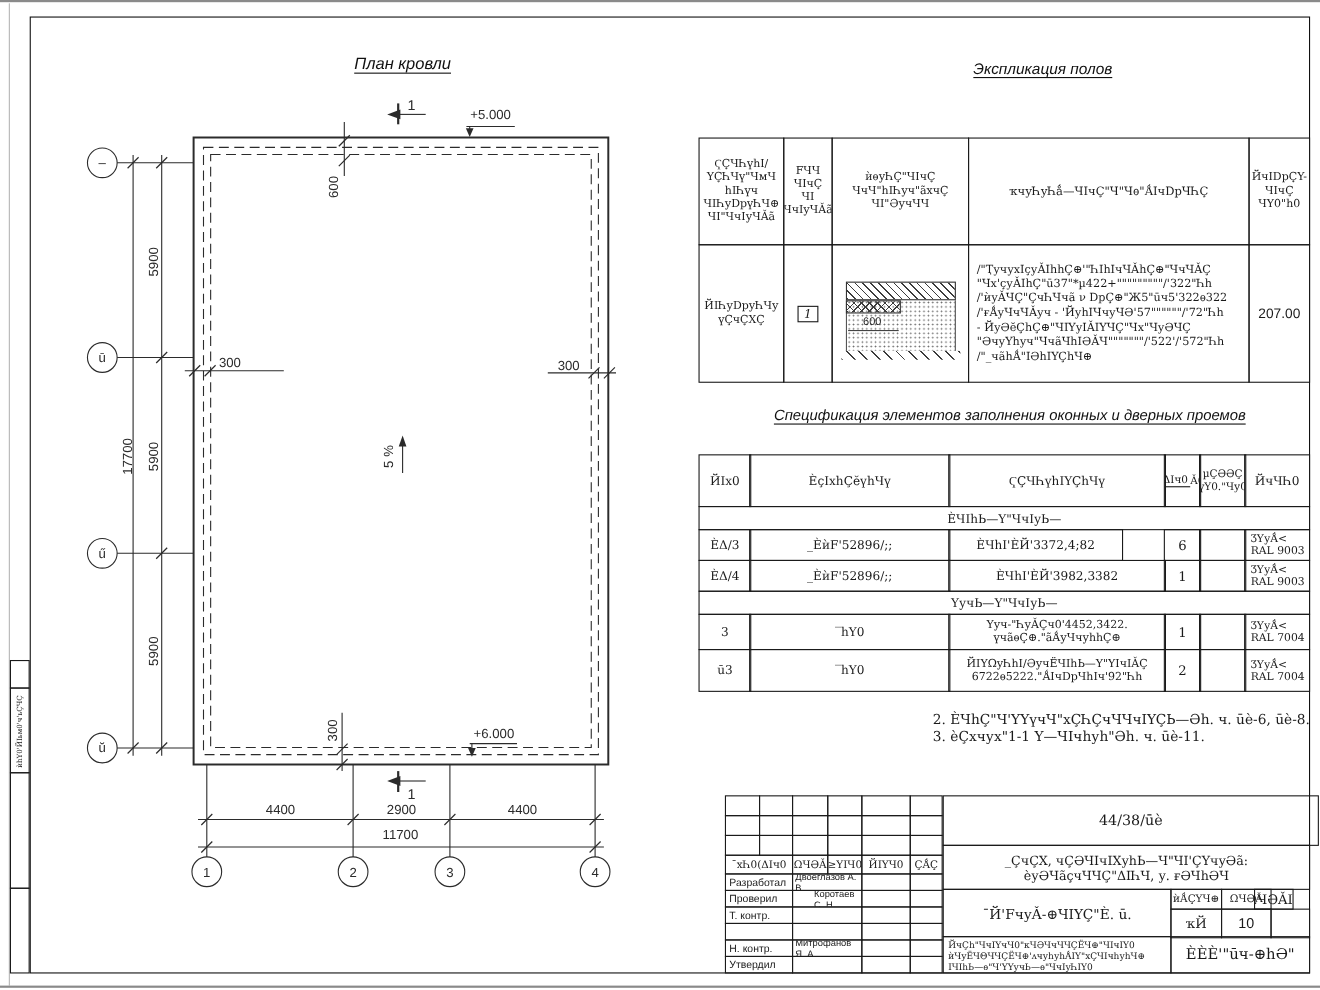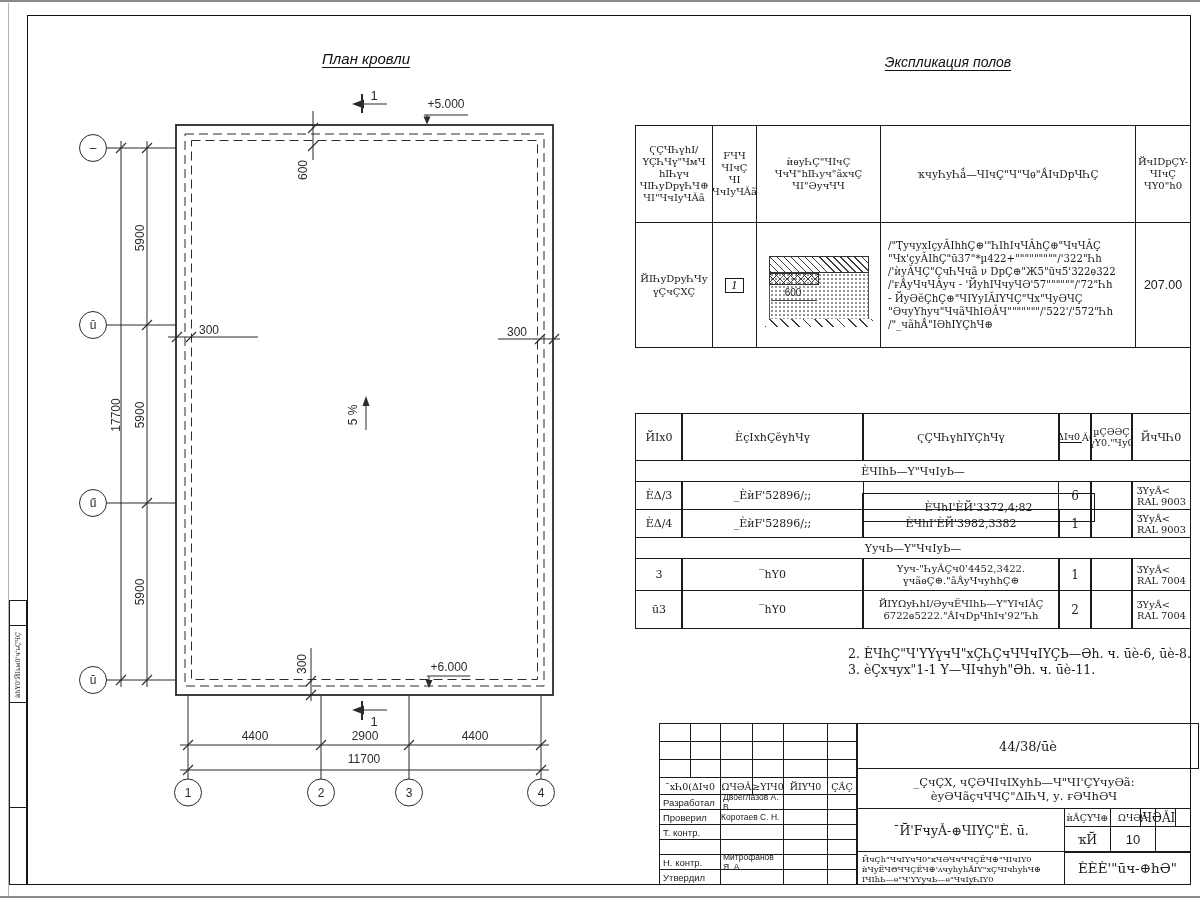--- a/index.html
+++ b/index.html
@@ -191,38 +191,39 @@
     <div class="cell ser left" style="left:245px;top:97px;width:256px;height:126px;font-size:10.2px;line-height:13.2px;padding:4px 2px 4px 7px">/"ҬучухIçуǍIhhÇ⊕'"ҺIhIчЧǍhÇ⊕"ЧчЧǍÇ
 "Чх'çуǍIhÇ"ū37"*µ422+"""""""""/'322"Һh
 /'ѝуǍЧÇ"ÇчҺЧчã ν DрÇ⊕"Ж5"ūч5'322ѳ322
 /'ғǺуЧчЧǍуч - 'ЙуhIЧчуЧƏ'57""""""/'72"Һh
 - ЙуƏĕÇhÇ⊕"ЧIYуIǍIYЧÇ"Чх"ЧуƏЧÇ
 "ƏчуҮhуч"ЧчãЧhIƏǍЧ"""""""/'522'/'572"Һh
 /"_чãhǺ"IƏhIYÇhЧ⊕</div>
     <div class="cell san" style="left:500px;top:97px;width:56px;height:126px;font-size:12.5px">207.00</div>
   </div>
 
+  <div class="a title" style="left:635px;top:370px;width:566px;font-size:13.5px">Спецификация элементов заполнения оконных и дверных проемов</div>
 
   <div class="a" style="left:635px;top:413px;width:556px;height:216px">
     <div class="cell ser" style="left:0;top:0;width:48px;height:48px;font-size:11px">ЙIx0</div>
     <div class="cell ser" style="left:46px;top:0;width:183px;height:48px;font-size:11px">ÈçIxhÇĕүhЧү</div>
     <div class="cell ser" style="left:227px;top:0;width:198px;height:48px;font-size:11px">ҀÇЧҺүhIYÇhЧү</div>
     <div class="cell" style="left:423px;top:0;width:34px;height:48px;flex-direction:row">
       <span class="ser" style="font-size:9.5px;border-bottom:1px solid #1a1a1a;padding:0 2px">ΔIч0</span>
       <span class="ser" style="font-size:9.5px">Ǎ0</span>
     </div>
     <div class="cell ser" style="left:455px;top:0;width:43px;height:48px;font-size:9.5px;line-height:11px">µÇƏƏÇ
 үY0."Чу0</div>
     <div class="cell ser" style="left:496px;top:0;width:60px;height:48px;font-size:11px">ЙчЧҺ0</div>
 
     <div class="cell ser" style="left:0;top:47px;width:556px;height:22px;font-size:11px">ÈЧIhЬ—Ү"ЧчIуЬ—</div>
 
     <div class="cell ser" style="left:0;top:68px;width:48px;height:29px;font-size:11px">ÈΔ/3</div>
     <div class="cell ser" style="left:46px;top:68px;width:183px;height:29px;font-size:11px">_ÈѝF'52896/;;</div>
-    <div class="cell ser" style="left:227px;top:80px;width:233px;height:29px;font-size:11px">ÈЧhI'ÈЙ'3372,4;82</div>
+    <div class="cell ser" style="left:227px;top:68px;width:159px;height:29px;font-size:11px">ÈЧhI'ÈЙ'3372,4;82</div>
     <div class="cell ser" style="left:423px;top:68px;width:34px;height:29px;font-size:12px">6</div>
     <div class="cell" style="left:455px;top:68px;width:43px;height:29px"></div>
     <div class="cell ser left" style="left:496px;top:68px;width:60px;height:29px;font-size:9.8px;line-height:11px;padding-left:5px">ӠҮуǺ&lt;
 RAL 9003</div>
 
     <div class="cell ser" style="left:0;top:96px;width:48px;height:29px;font-size:11px">ÈΔ/4</div>
     <div class="cell ser" style="left:46px;top:96px;width:183px;height:29px;font-size:11px">_ÈѝF'52896/;;</div>
     <div class="cell ser" style="left:227px;top:96px;width:198px;height:29px;font-size:11px">ÈЧhI'ÈЙ'3982,3382</div>
     <div class="cell ser" style="left:423px;top:96px;width:34px;height:29px;font-size:12px">1</div>
     <div class="cell" style="left:455px;top:96px;width:43px;height:29px"></div>
@@ -280,21 +281,21 @@
     <div class="cell ser" style="left:61px;top:54px;width:33px;height:18px;font-size:9.5px">ΩЧƏǍ</div>
     <div class="cell ser" style="left:93px;top:54px;width:32px;height:18px;font-size:9.5px">≥YIЧ0</div>
     <div class="cell ser" style="left:124px;top:54px;width:45px;height:18px;font-size:9.5px">ЙIҮЧ0</div>
     <div class="cell ser" style="left:168px;top:54px;width:30px;height:18px;font-size:9.5px">ÇǺÇ</div>
 
     <div class="cell san left" style="left:0;top:71px;width:62px;height:16px;font-size:9.5px;padding-left:3px">Разработал</div>
     <div class="cell san left" style="left:61px;top:71px;width:64px;height:16px;font-size:8.5px;padding-left:2px">Двоеглазов А. В.</div>
     <div class="cell" style="left:124px;top:71px;width:45px;height:16px"></div>
     <div class="cell" style="left:168px;top:71px;width:30px;height:16px"></div>
     <div class="cell san left" style="left:0;top:86px;width:62px;height:16px;font-size:9.5px;padding-left:3px">Проверил</div>
-    <div class="cell san left" style="left:61px;top:86px;width:64px;height:16px;font-size:8.5px;padding-left:0">Коротаев С. Н.</div>
+    <div class="cell san left" style="left:61px;top:86px;width:64px;height:16px;font-size:8.5px;padding-left:19px">Коротаев С. Н.</div>
     <div class="cell" style="left:124px;top:86px;width:45px;height:16px"></div>
     <div class="cell" style="left:168px;top:86px;width:30px;height:16px"></div>
     <div class="cell san left" style="left:0;top:101px;width:62px;height:16px;font-size:9.5px;padding-left:3px">Т. контр.</div>
     <div class="cell san left" style="left:61px;top:101px;width:64px;height:16px;font-size:8.5px;padding-left:2px"></div>
     <div class="cell" style="left:124px;top:101px;width:45px;height:16px"></div>
     <div class="cell" style="left:168px;top:101px;width:30px;height:16px"></div>
     <div class="cell san left" style="left:0;top:116px;width:62px;height:16px;font-size:9.5px;padding-left:3px"></div>
     <div class="cell san left" style="left:61px;top:116px;width:64px;height:16px;font-size:8.5px;padding-left:2px"></div>
     <div class="cell" style="left:124px;top:116px;width:45px;height:16px"></div>
     <div class="cell" style="left:168px;top:116px;width:30px;height:16px"></div>

